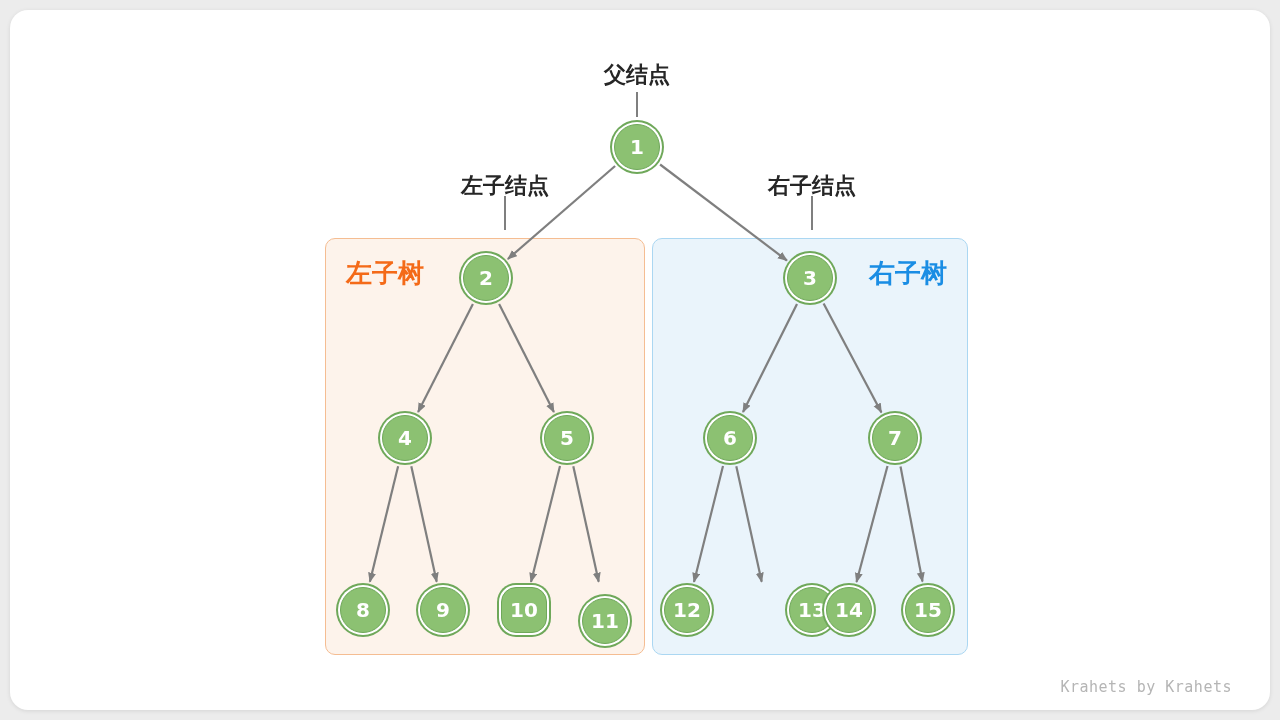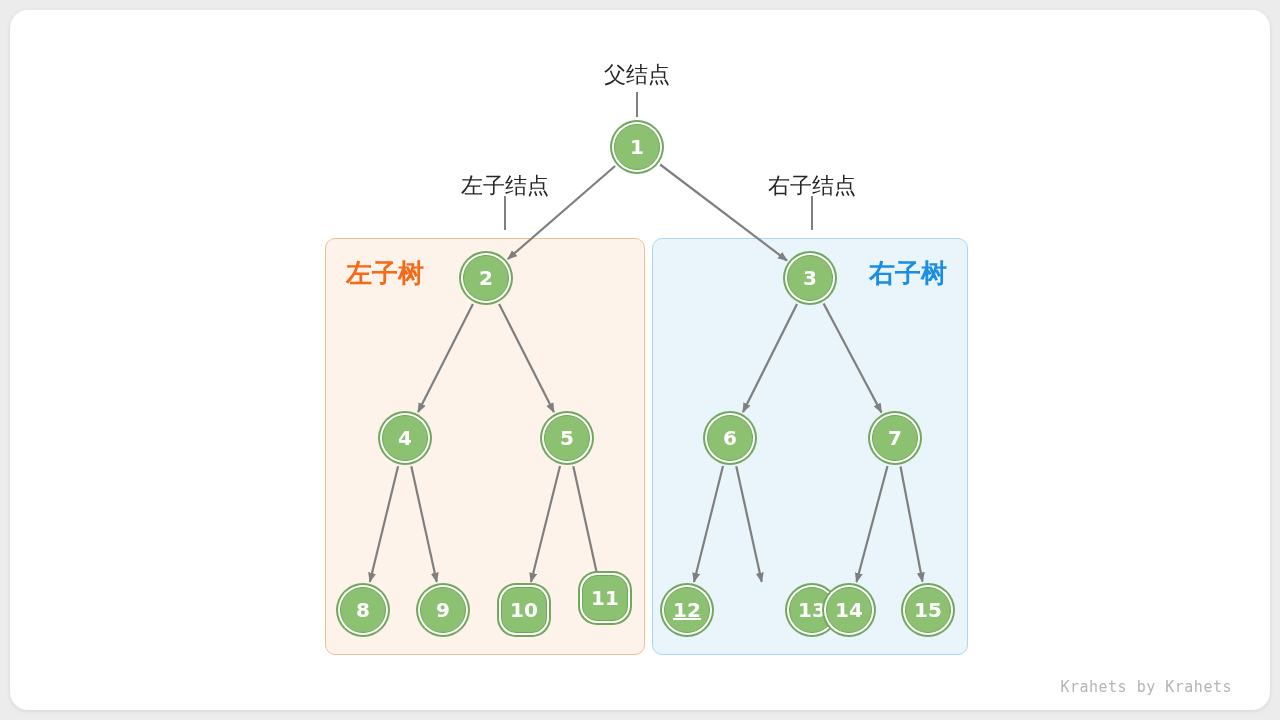--- a/index.html
+++ b/index.html
@@ -22,21 +22,21 @@
   .subtree-box.left .subtree-label{left:20px;color:var(--left-label);}
   .subtree-box.right .subtree-label{right:20px;color:var(--right-label);}
   #edge-svg{position:absolute;left:0;top:0;width:1280px;height:720px;z-index:2;pointer-events:none;}
   .node-layer{position:absolute;left:0;top:0;width:1280px;height:720px;z-index:3;pointer-events:none;}
   .tree-node{position:absolute;width:46px;height:46px;margin:-23px 0 0 -23px;border-radius:50%;
              background:var(--node-fill);border:1.5px solid var(--node-ring);
              box-shadow:0 0 0 2px var(--card-bg),0 0 0 4px var(--node-ring);
              color:var(--node-text);font-size:20px;font-weight:700;
              display:flex;align-items:center;justify-content:center;
              font-family:"DejaVu Sans","Liberation Sans",sans-serif;}
-  .text-label{position:absolute;transform:translateX(-50%);font-size:22px;font-weight:400;
+  .text-label{position:absolute;transform:translateX(-50%);font-size:22px;font-weight:700;
               color:var(--label-text);z-index:4;white-space:nowrap;}
   .label-parent{left:637px;top:60px;}
   .label-left-child{left:505px;top:171px;}
   .label-right-child{left:812px;top:171px;}
   .watermark{position:absolute;right:48px;bottom:24px;z-index:1;
              font-family:"DejaVu Sans Mono","Liberation Mono",monospace;
              font-size:15px;letter-spacing:.5px;color:var(--watermark-text);}
 </style>
 </head>
 <body>
@@ -80,22 +80,22 @@
       <div class="tree-node" style="left: 637px; top: 147px;">1</div>
       <div class="tree-node" style="left: 486px; top: 278px;">2</div>
       <div class="tree-node" style="left: 810px; top: 278px;">3</div>
       <div class="tree-node" style="left: 405px; top: 438px;">4</div>
       <div class="tree-node" style="left: 567px; top: 438px;">5</div>
       <div class="tree-node" style="left: 730px; top: 438px;">6</div>
       <div class="tree-node" style="left: 895px; top: 438px;">7</div>
       <div class="tree-node" style="left: 363px; top: 610px;">8</div>
       <div class="tree-node" style="left: 443px; top: 610px;">9</div>
       <div class="tree-node" style="left: 524px; top: 610px; border-radius: 15px;">10</div>
-      <div class="tree-node" style="left: 605px; top: 598px; border-radius: 15px;">11</div>
-      <div class="tree-node" style="left: 687px; top: 610px; text-decoration: underline;">12</div>
+      <div class="tree-node" style="left: 605px; top: 621px;">11</div>
+      <div class="tree-node" style="left: 687px; top: 610px;">12</div>
       <div class="tree-node" style="left: 768px; top: 610px; margin-left: 21px;">13</div>
       <div class="tree-node" style="left: 849px; top: 610px;">14</div>
       <div class="tree-node" style="left: 928px; top: 610px;">15</div>
     </div>
 
   <div class="text-label label-parent">父结点</div>
   <div class="text-label label-left-child">左子结点</div>
   <div class="text-label label-right-child">右子结点</div>
 
   <div class="watermark">Krahets by Krahets</div>

